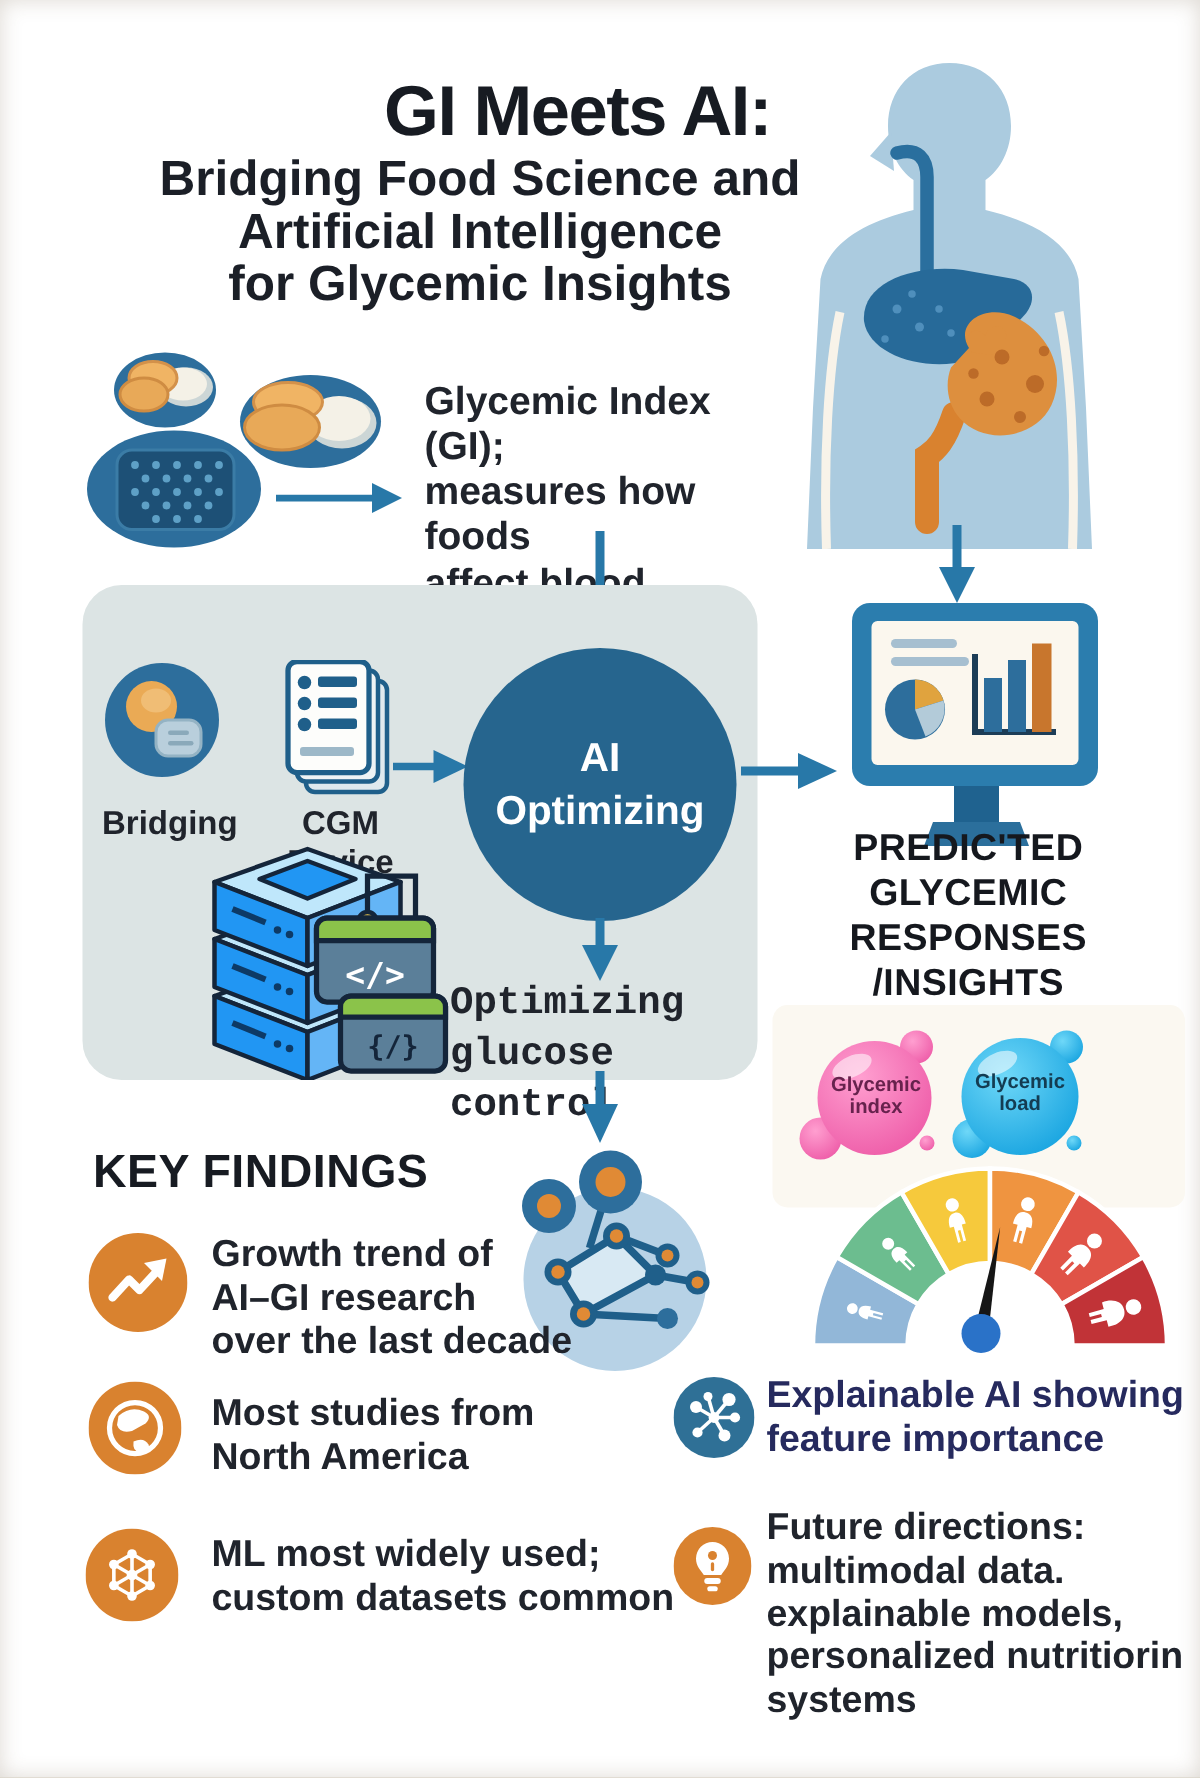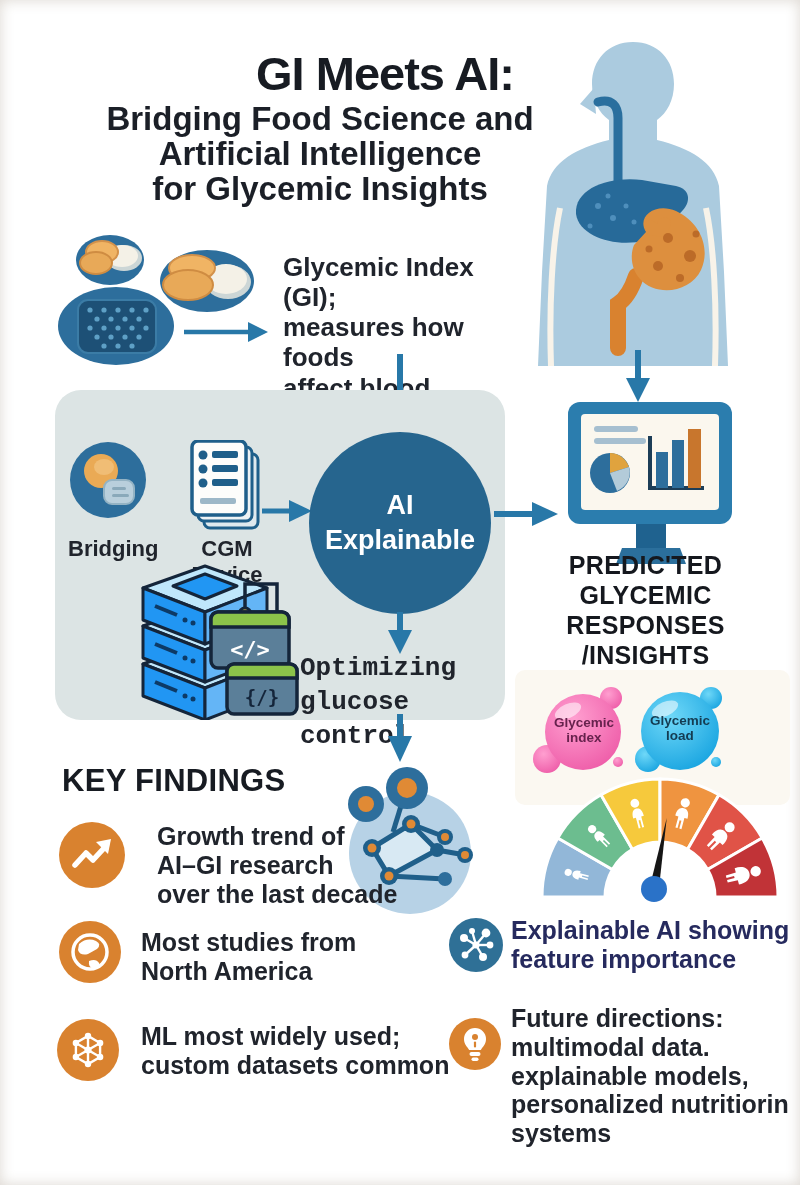--- a/index.html
+++ b/index.html
@@ -195,21 +195,21 @@
       <text x="135" y="95" text-anchor="middle" font-family="'DejaVu Sans Mono',monospace" font-size="22" font-weight="bold" fill="#ffffff">&lt;/&gt;</text>
     </g>
     <g>
       <rect x="112" y="102" width="70" height="50" rx="7" fill="#5b7f99" stroke="#14253a" stroke-width="3.5"></rect>
       <path d="M112,109 a7,7 0 0 1 7,-7 l56,0 a7,7 0 0 1 7,7 l0,7 -70,0 z" fill="#8bc34a" stroke="#14253a" stroke-width="3.5"></path>
       <text x="147" y="142" text-anchor="middle" font-family="'DejaVu Sans Mono',monospace" font-size="19" font-weight="bold" fill="#14253a">{/}</text>
     </g>
   </svg>
 
   <div class="abs ai-circle t" style="left:309px;top:432px;">AI
-Explainable</div>
+Optimizing</div>
 
   <svg class="abs" style="left:494px;top:500px;" width="68" height="28">
     <line x1="0" y1="14" x2="40" y2="14" stroke="#2878a8" stroke-width="6"></line>
     <polygon points="38,2 38,26 64,14" fill="#2878a8"></polygon>
   </svg>
 
   <svg class="abs" style="left:386px;top:612px;" width="28" height="46">
     <line x1="14" y1="0" x2="14" y2="20" stroke="#2878a8" stroke-width="6"></line>
     <polygon points="2,18 26,18 14,42" fill="#2878a8"></polygon>
   </svg>
@@ -348,21 +348,21 @@
     </g>
   </svg>
 
   <div class="abs kf-title" style="left:62px;top:763px;text-align:center;">KEY FINDINGS</div>
 
   <svg class="abs" style="left:59px;top:822px;" width="66" height="66" viewBox="0 0 66 66">
     <circle cx="33" cy="33" r="33" fill="#d9822f"></circle>
     <polyline points="16,43 27,31 34,38 47,24" fill="none" stroke="#ffffff" stroke-width="5.5" stroke-linecap="round" stroke-linejoin="round"></polyline>
     <polygon points="37,20 52,17 49,32" fill="#ffffff"></polygon>
   </svg>
-  <div class="abs bullet-text t" style="left:141px;top:822px;margin-left:16px;">Growth trend of
+  <div class="abs bullet-text t" style="left:141px;top:822px;">Growth trend of
 AI–GI research
 over the last decade</div>
 
   <svg class="abs" style="left:59px;top:921px;" width="62" height="62" viewBox="0 0 62 62">
     <circle cx="31" cy="31" r="31" fill="#d9822f"></circle>
     <circle cx="31" cy="31" r="17" fill="none" stroke="#ffffff" stroke-width="3.5"></circle>
     <path d="M20,23 q8,-7 17,-3 q6,3 1,8 l-9,5 q-8,2 -10,-4 z" fill="#ffffff"></path>
     <path d="M30,40 q7,-3 10,2 q2,4 -4,5 q-7,1 -6,-7 z" fill="#ffffff"></path>
   </svg>
   <div class="abs bullet-text t" style="left:141px;top:928px;">Most studies from

